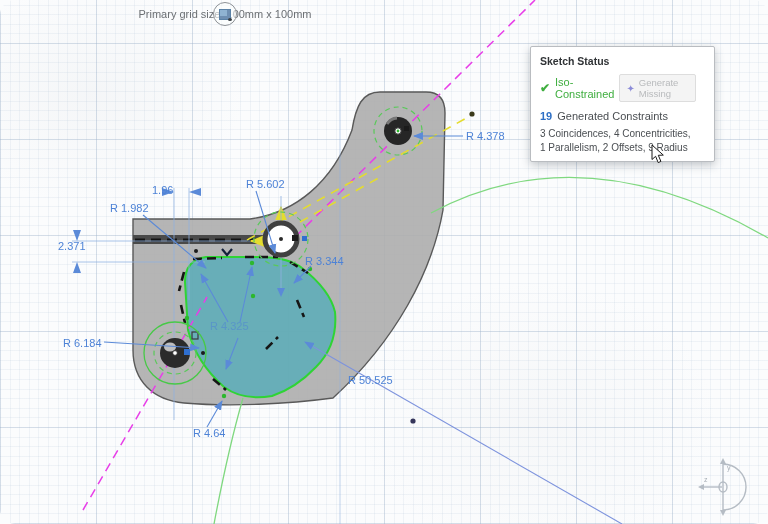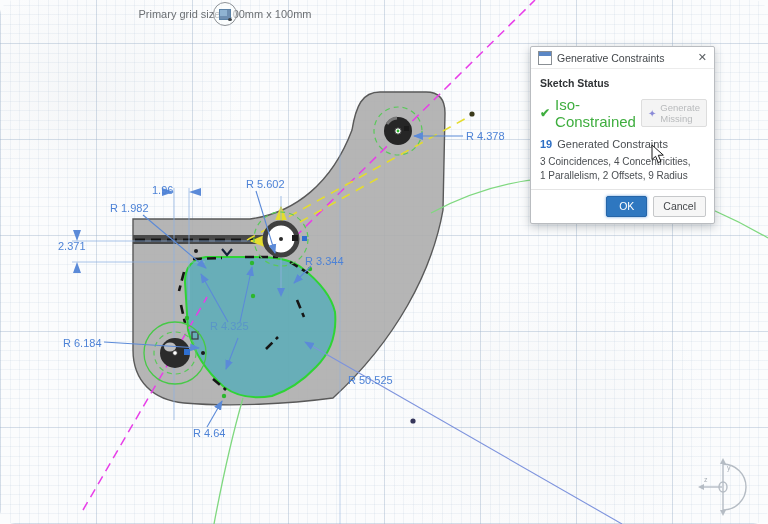--- a/index.html
+++ b/index.html
@@ -33,21 +33,21 @@
      border-bottom:1px solid #ececec;}
   .dlg-icon{width:12px;height:12px;border:1px solid #8a8f94;background:
      linear-gradient(#5b87c5 0 4px, #fff 4px),
      repeating-linear-gradient(90deg, transparent 0 3px, #9aa0a6 3px 4px);}
   .dlg-title-text{flex:1;font-size:10.5px;color:#43474b;}
   .dlg-close{color:#5f6periodic368;font-size:11px;line-height:1;color:#5c6064;cursor:default;}
   .dlg-body{padding:8px 18px 6px 9px;}
   .sec-head{font-weight:bold;font-size:10.5px;color:#303336;margin-bottom:7px;}
   .status-row{display:flex;align-items:center;gap:5px;margin-bottom:8px;}
   .check{color:#3fae3f;font-size:12px;font-weight:bold;}
-  .status-text{color:#3fae3f;font-size:15px;flex:1;}
+  .status-text{color:#3fae3f;font-size:11px;flex:1;}
   .gen-btn{display:flex;align-items:center;gap:4px;background:#f4f4f4;border:1px solid #dddddd;
      border-radius:2px;padding:2px 6px;font-size:9.5px;color:#b8babc;}
   .sparkle{color:#8b8bd8;font-size:10px;}
   .count-row{margin-bottom:5px;}
   .count-num{color:#2e6fc4;font-weight:bold;margin-right:5px;}
   .count-label{color:#4a4e52;}
   .summary{font-size:10px;color:#4a4e52;line-height:1.4;}
   .dlg-footer{border-top:1px solid #e4e4e4;padding:6px 8px;display:flex;justify-content:flex-end;gap:6px;}
   .btn{font-size:10.5px;border-radius:2px;padding:3px 12px;line-height:1.2;}
   .btn-ok{background:#2e77c0;border:1px solid #2565a8;color:#fff;box-shadow:0 0 3px rgba(90,150,215,.9);}
@@ -204,41 +204,32 @@
   </g>
 </svg>
 </div>
 
 <div class="grid-banner">Primary grid size: 100mm x 100mm</div>
 <div class="grid-badge">
     <div class="cube"></div>
   </div>
 
 <div class="dialog">
-  <div class="dlg-title">
-    <div class="dlg-icon"></div>
-    <div class="dlg-title-text">Generative Constraints</div>
-    <div class="dlg-close">✕</div>
-  </div>
   <div class="dlg-body">
     <div class="sec-head">Sketch Status</div>
     <div class="status-row">
       <span class="check">✔</span>
       <span class="status-text">Iso-Constrained</span>
       <span class="gen-btn">
         <span class="sparkle">✦</span>
         <span>Generate Missing</span>
       </span>
     </div>
     <div class="count-row">
       <span class="count-num">19</span><span class="count-label">Generated Constraints</span>
     </div>
     <div class="summary">3 Coincidences, 4 Concentricities, 1 Parallelism, 2 Offsets, 9 Radius</div>
   </div>
-  <div class="dlg-footer">
-    <button class="btn btn-ok">OK</button>
-    <button class="btn btn-cancel">Cancel</button>
-  </div>
 </div>
 
 <svg class="cursor" viewBox="0 0 14 20">
   <path d="M1,1 L1,15.5 L4.6,12.3 L7.2,18.6 L9.9,17.4 L7.3,11.3 L12.3,11.1 Z" fill="#ffffff" stroke="#1a1a1a" stroke-width="1"></path>
 </svg>
 
 </body></html>

